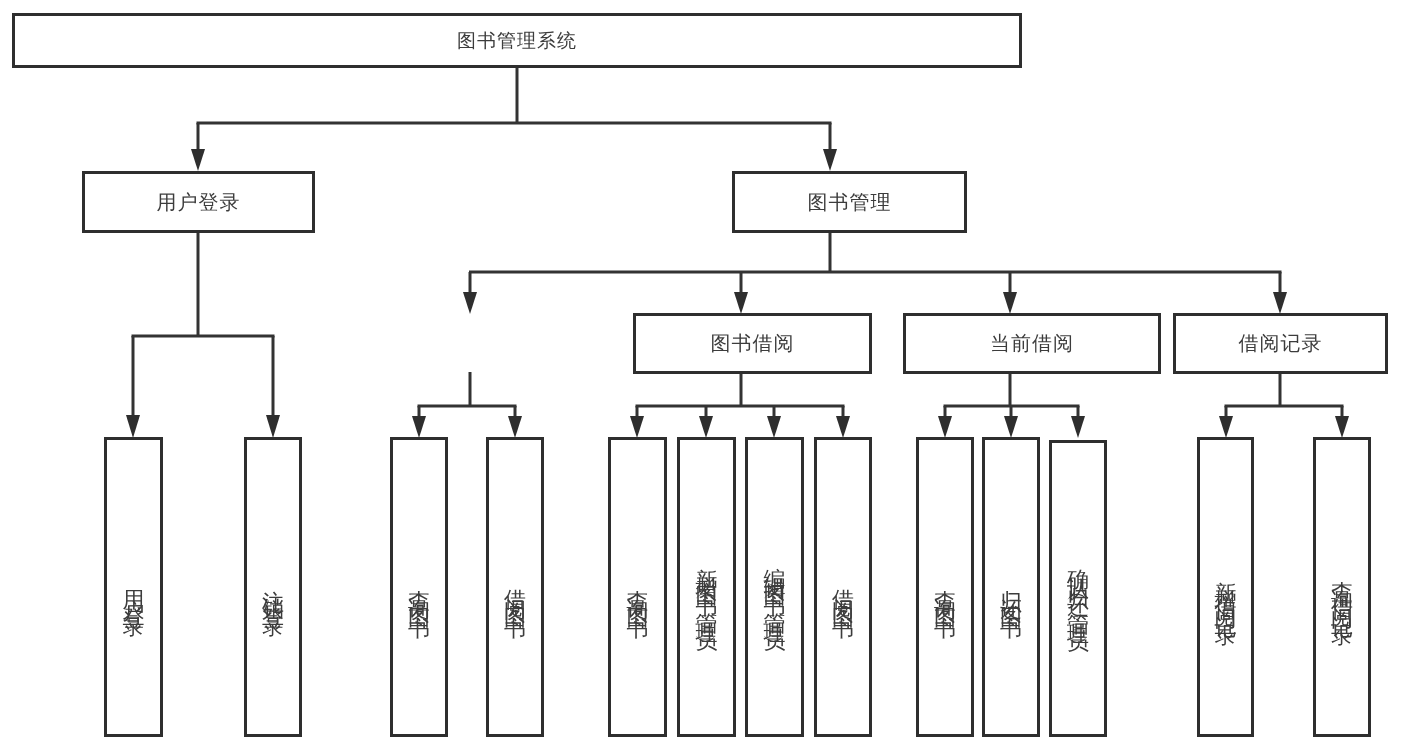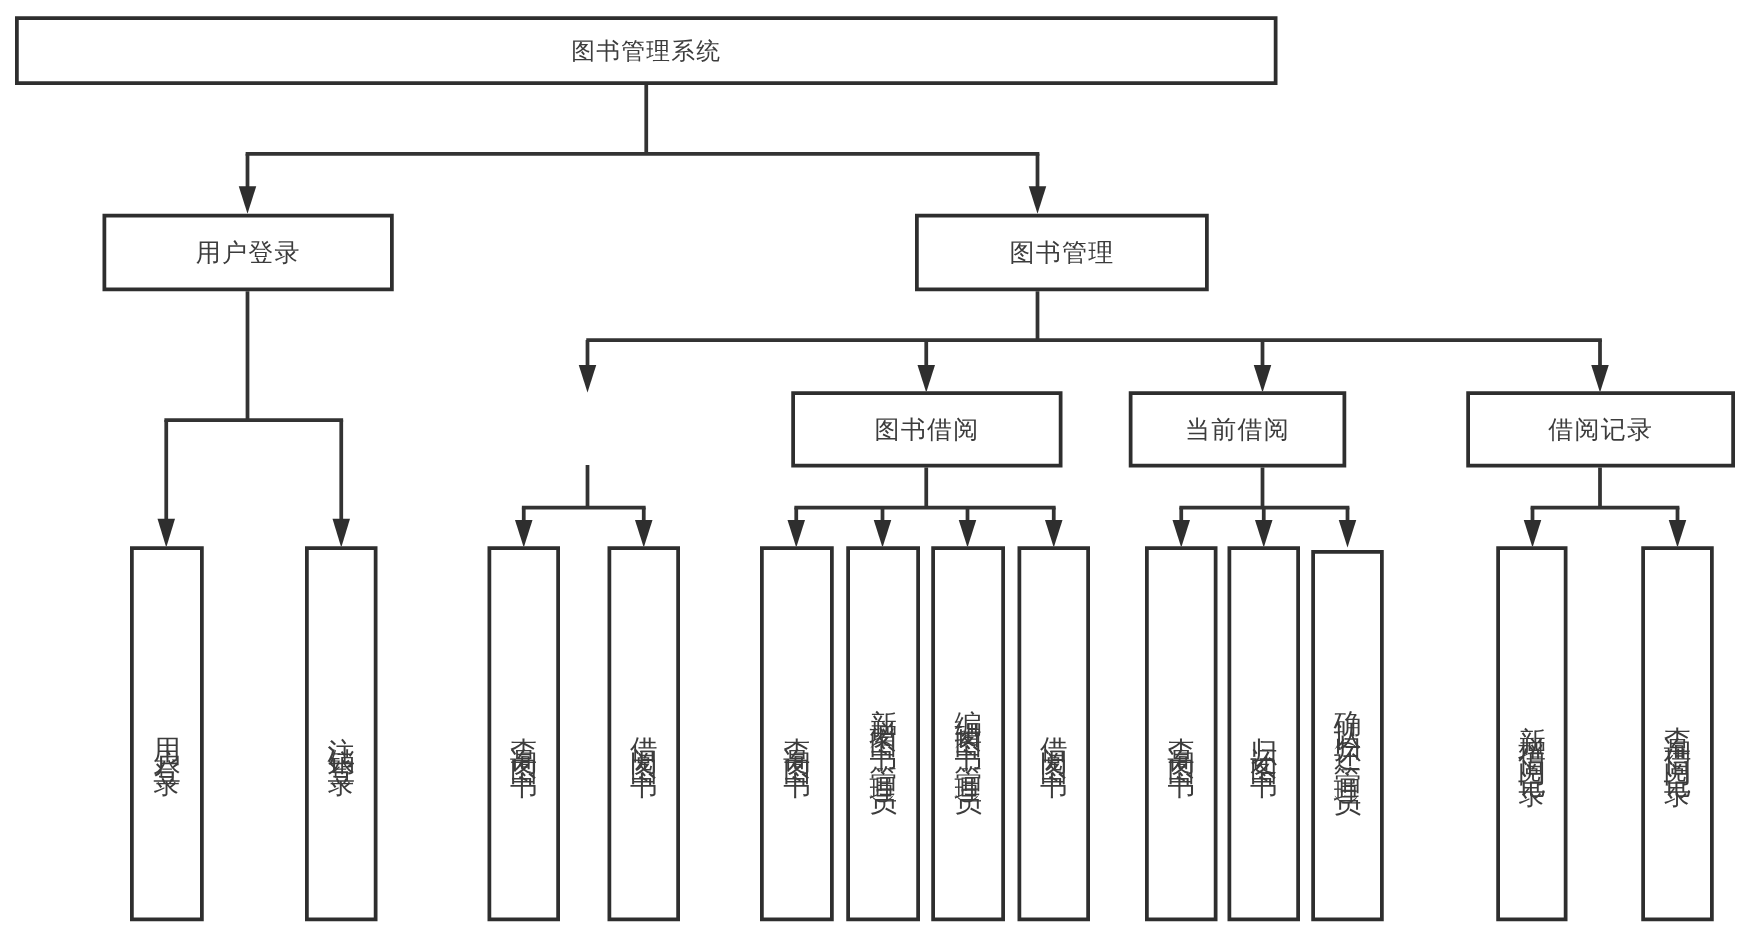--- a/index.html
+++ b/index.html
@@ -146,22 +146,22 @@
       <path class="wire" d="M1342 406 V417"></path>
       <polygon class="arrowhead" points="1335,416 1349,416 1342,438"></polygon>
     </g>
   </svg>
 
   <div class="node hnode root-node" style="left:12px; top:13px; width:1010px; height:55px;">图书管理系统</div>
 
   <div class="node hnode" style="left:82px; top:171px; width:233px; height:62px;">用户登录</div>
   <div class="node hnode" style="left:712px; top:171px; width:235px; height:62px;margin-left:20px;">图书管理</div>
 
-  <div class="node hnode" style="left:633px; top:313px; width:217px; height:61px;">图书借阅</div>
-  <div class="node hnode" style="left:903px; top:313px; width:174px; height:61px;">当前借阅</div>
+  <div class="node hnode" style="left:633px; top:313px; width:239px; height:61px;">图书借阅</div>
+  <div class="node hnode" style="left:903px; top:313px; width:258px; height:61px;">当前借阅</div>
   <div class="node hnode" style="left:1173px; top:313px; width:215px; height:61px;">借阅记录</div>
 
   <div class="node vnode" style="left:104px; top:437px; width:59px; height:300px;">用户登录</div>
   <div class="node vnode" style="left:244px; top:437px; width:58px; height:300px;">注销登录</div>
 
   <div class="node vnode" style="left:390px; top:437px; width:58px; height:300px;">查询图书</div>
   <div class="node vnode" style="left:486px; top:437px; width:58px; height:300px;">借阅图书</div>
 
   <div class="node vnode" style="left:608px; top:437px; width:59px; height:300px;">查询图书</div>
   <div class="node vnode" style="left:677px; top:437px; width:59px; height:300px;">新增图书（管理员）</div>

